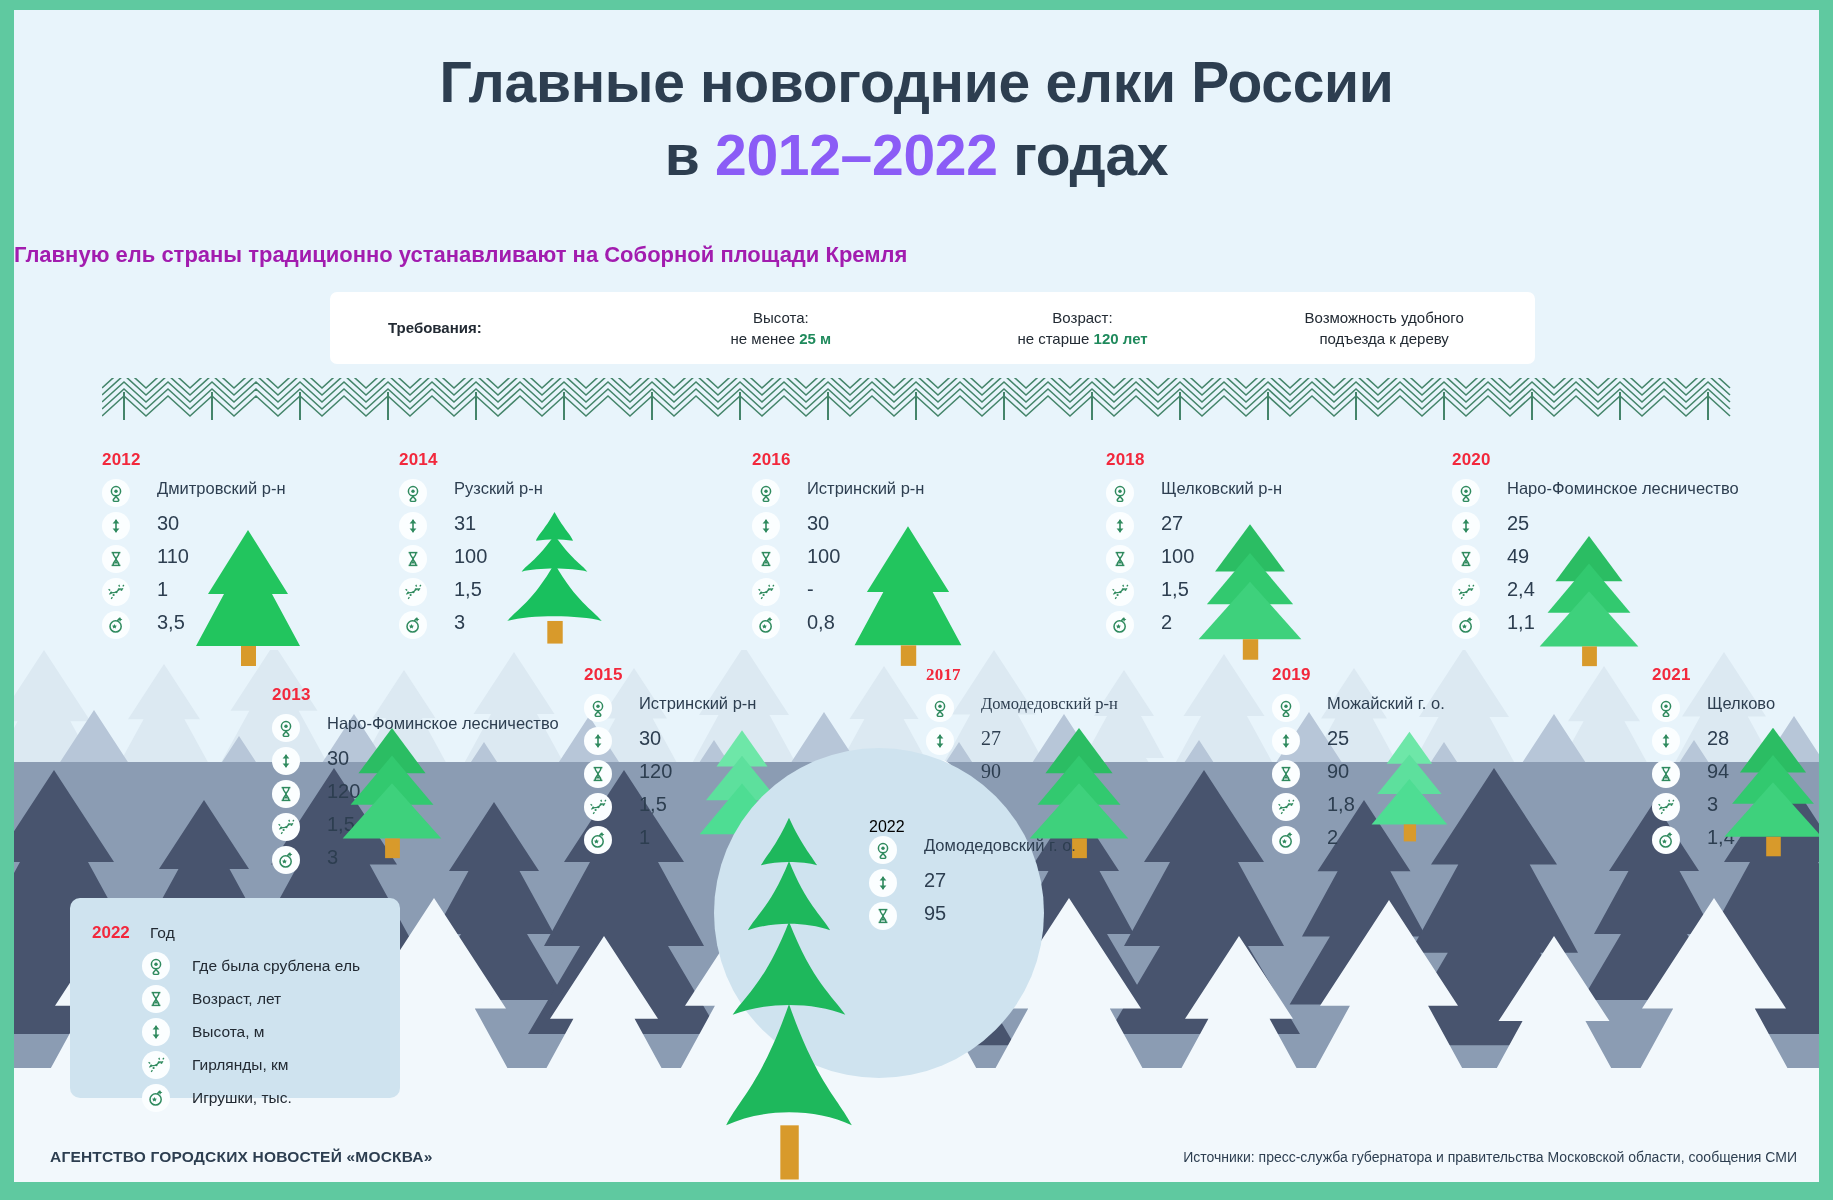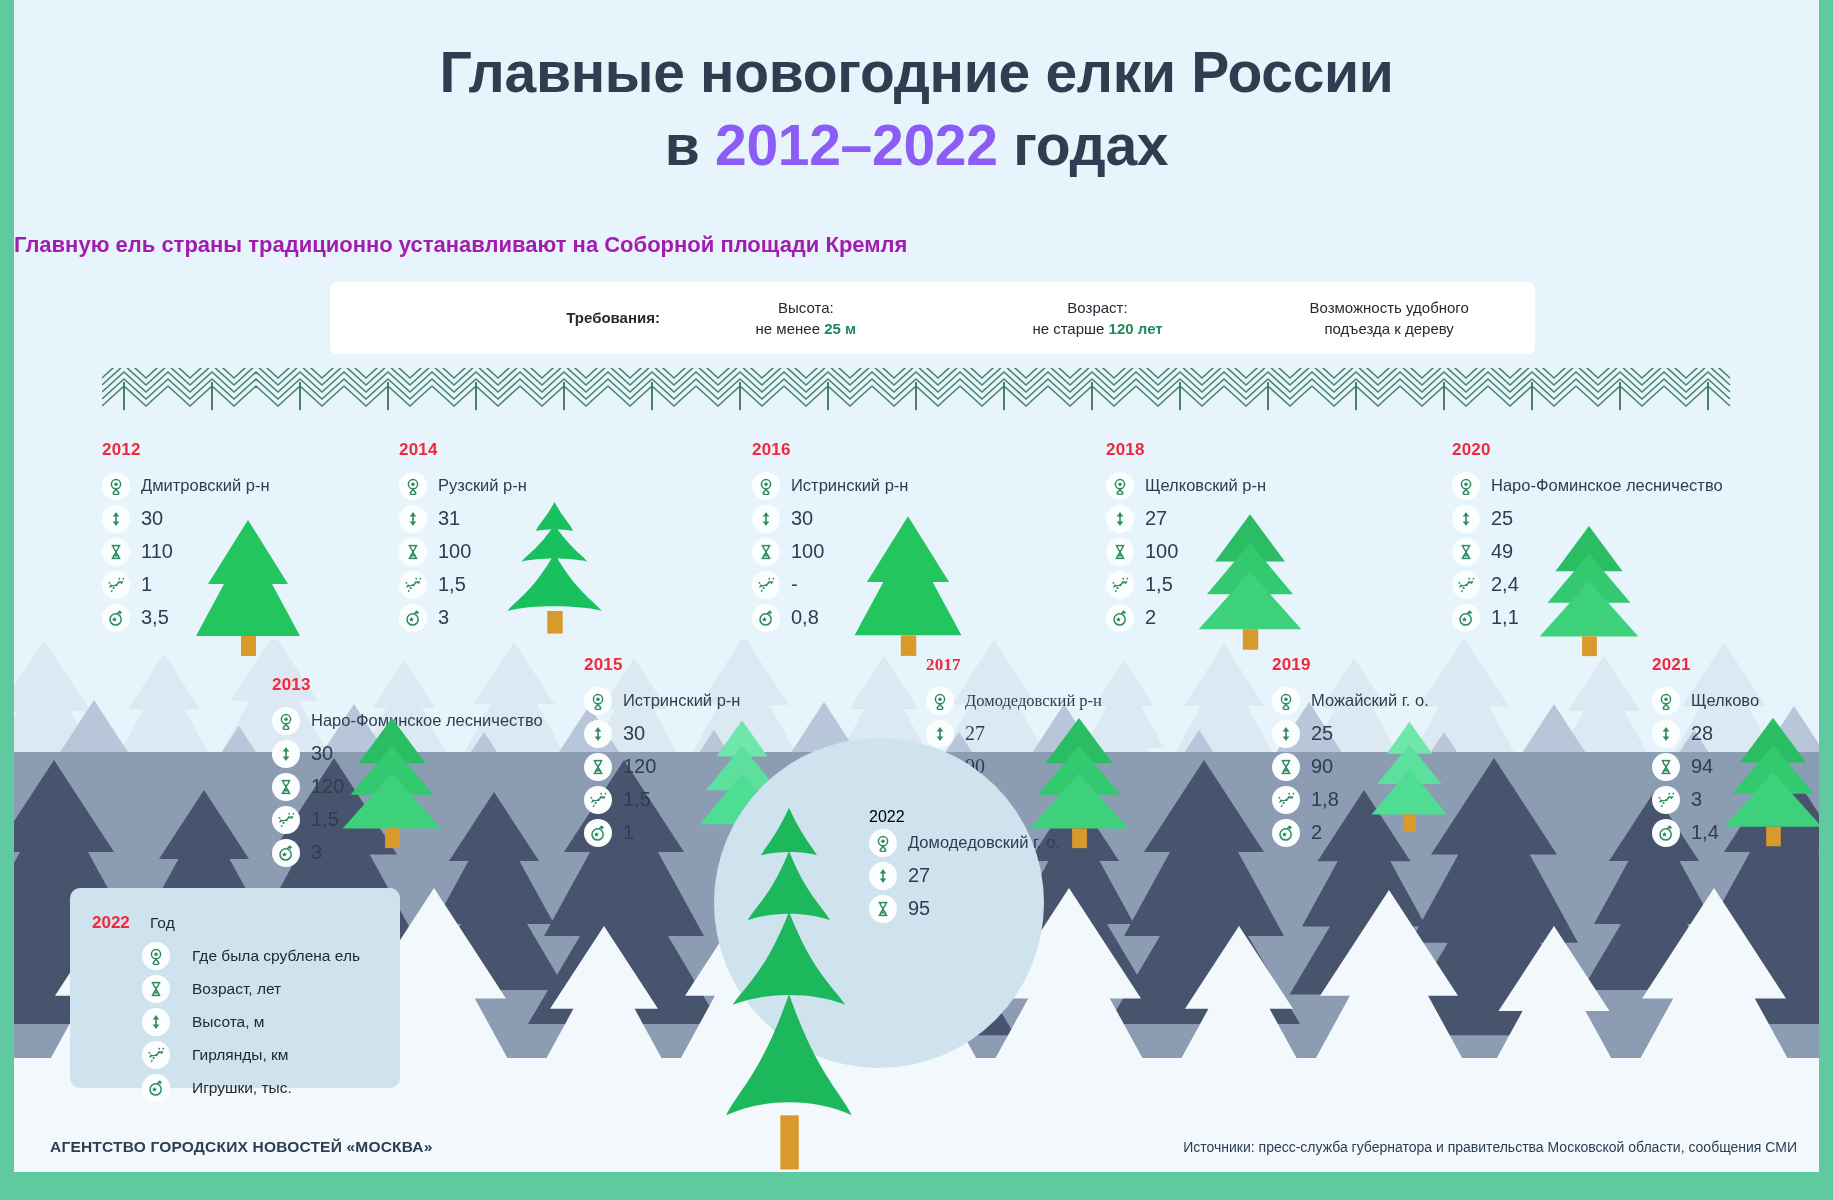--- a/index.html
+++ b/index.html
@@ -9,21 +9,21 @@
     background: #ffffff;
     overflow: hidden;
   }
   #frame {
     position: relative;
     width: 1833px; height: 1200px;
     background: #5fc9a0;
   }
   #canvas {
     position: absolute;
-    left: 14px; top: 0;
+    left: 14px; top: 10px;
     width: 1805px; height: 1172px;
     background: #e8f4fb;
     overflow: hidden;
   }
 
   
   #title {
     position: absolute; left: 0; top: 36px; width: 100%;
     text-align: center;
     color: #2d3e50;
@@ -39,40 +39,40 @@
   }
 
   
   #req {
     position: absolute; left: 316px; top: 282px;
     width: 1205px; height: 72px;
     background: #ffffff; border-radius: 7px;
     display: flex; align-items: center;
   }
   #req .cell { flex: 1; text-align: center; color: #222a33; font-size: 15px; line-height: 1.42; }
-  #req .cell.lbl { flex: 0 0 300px; text-align: right; padding-left: 38px; font-weight: 700; margin-left: 30px; }
+  #req .cell.lbl { flex: 0 0 300px; text-align: left; padding-left: 58px; font-weight: 700; }
   #req .hl { color: #1f8a5c; font-weight: 700; }
 
   
   #zig {
     position: absolute; left: 88px; top: 368px;
     width: 1630px; height: 44px;
     opacity: .95;
   }
 
   
   #forest { position: absolute; left:0; top: 640px; width: 1805px; height: 532px; }
 
   
   .entry { position: absolute; }
   .entry .year {
     color: #f2283c; font-size: 17px; font-weight: 700;
     margin-bottom: 9px; letter-spacing: .2px;
   }
-  .row { display: flex; align-items: center; height: 33px; }
+  .row { display: flex; height: 33px; gap: 16px; }
   .ic {
     width: 28px; height: 28px; border-radius: 50%;
     background: #fbfeff;
     display: flex; align-items: center; justify-content: center;
     flex: 0 0 28px; margin-right: 11px;
   }
   .ic svg { display: block; }
   .row .v { color: #2d3e50; font-size: 20px; font-weight: 400; white-space: nowrap; }
   .row.place .v { font-size: 16.5px; }
 

